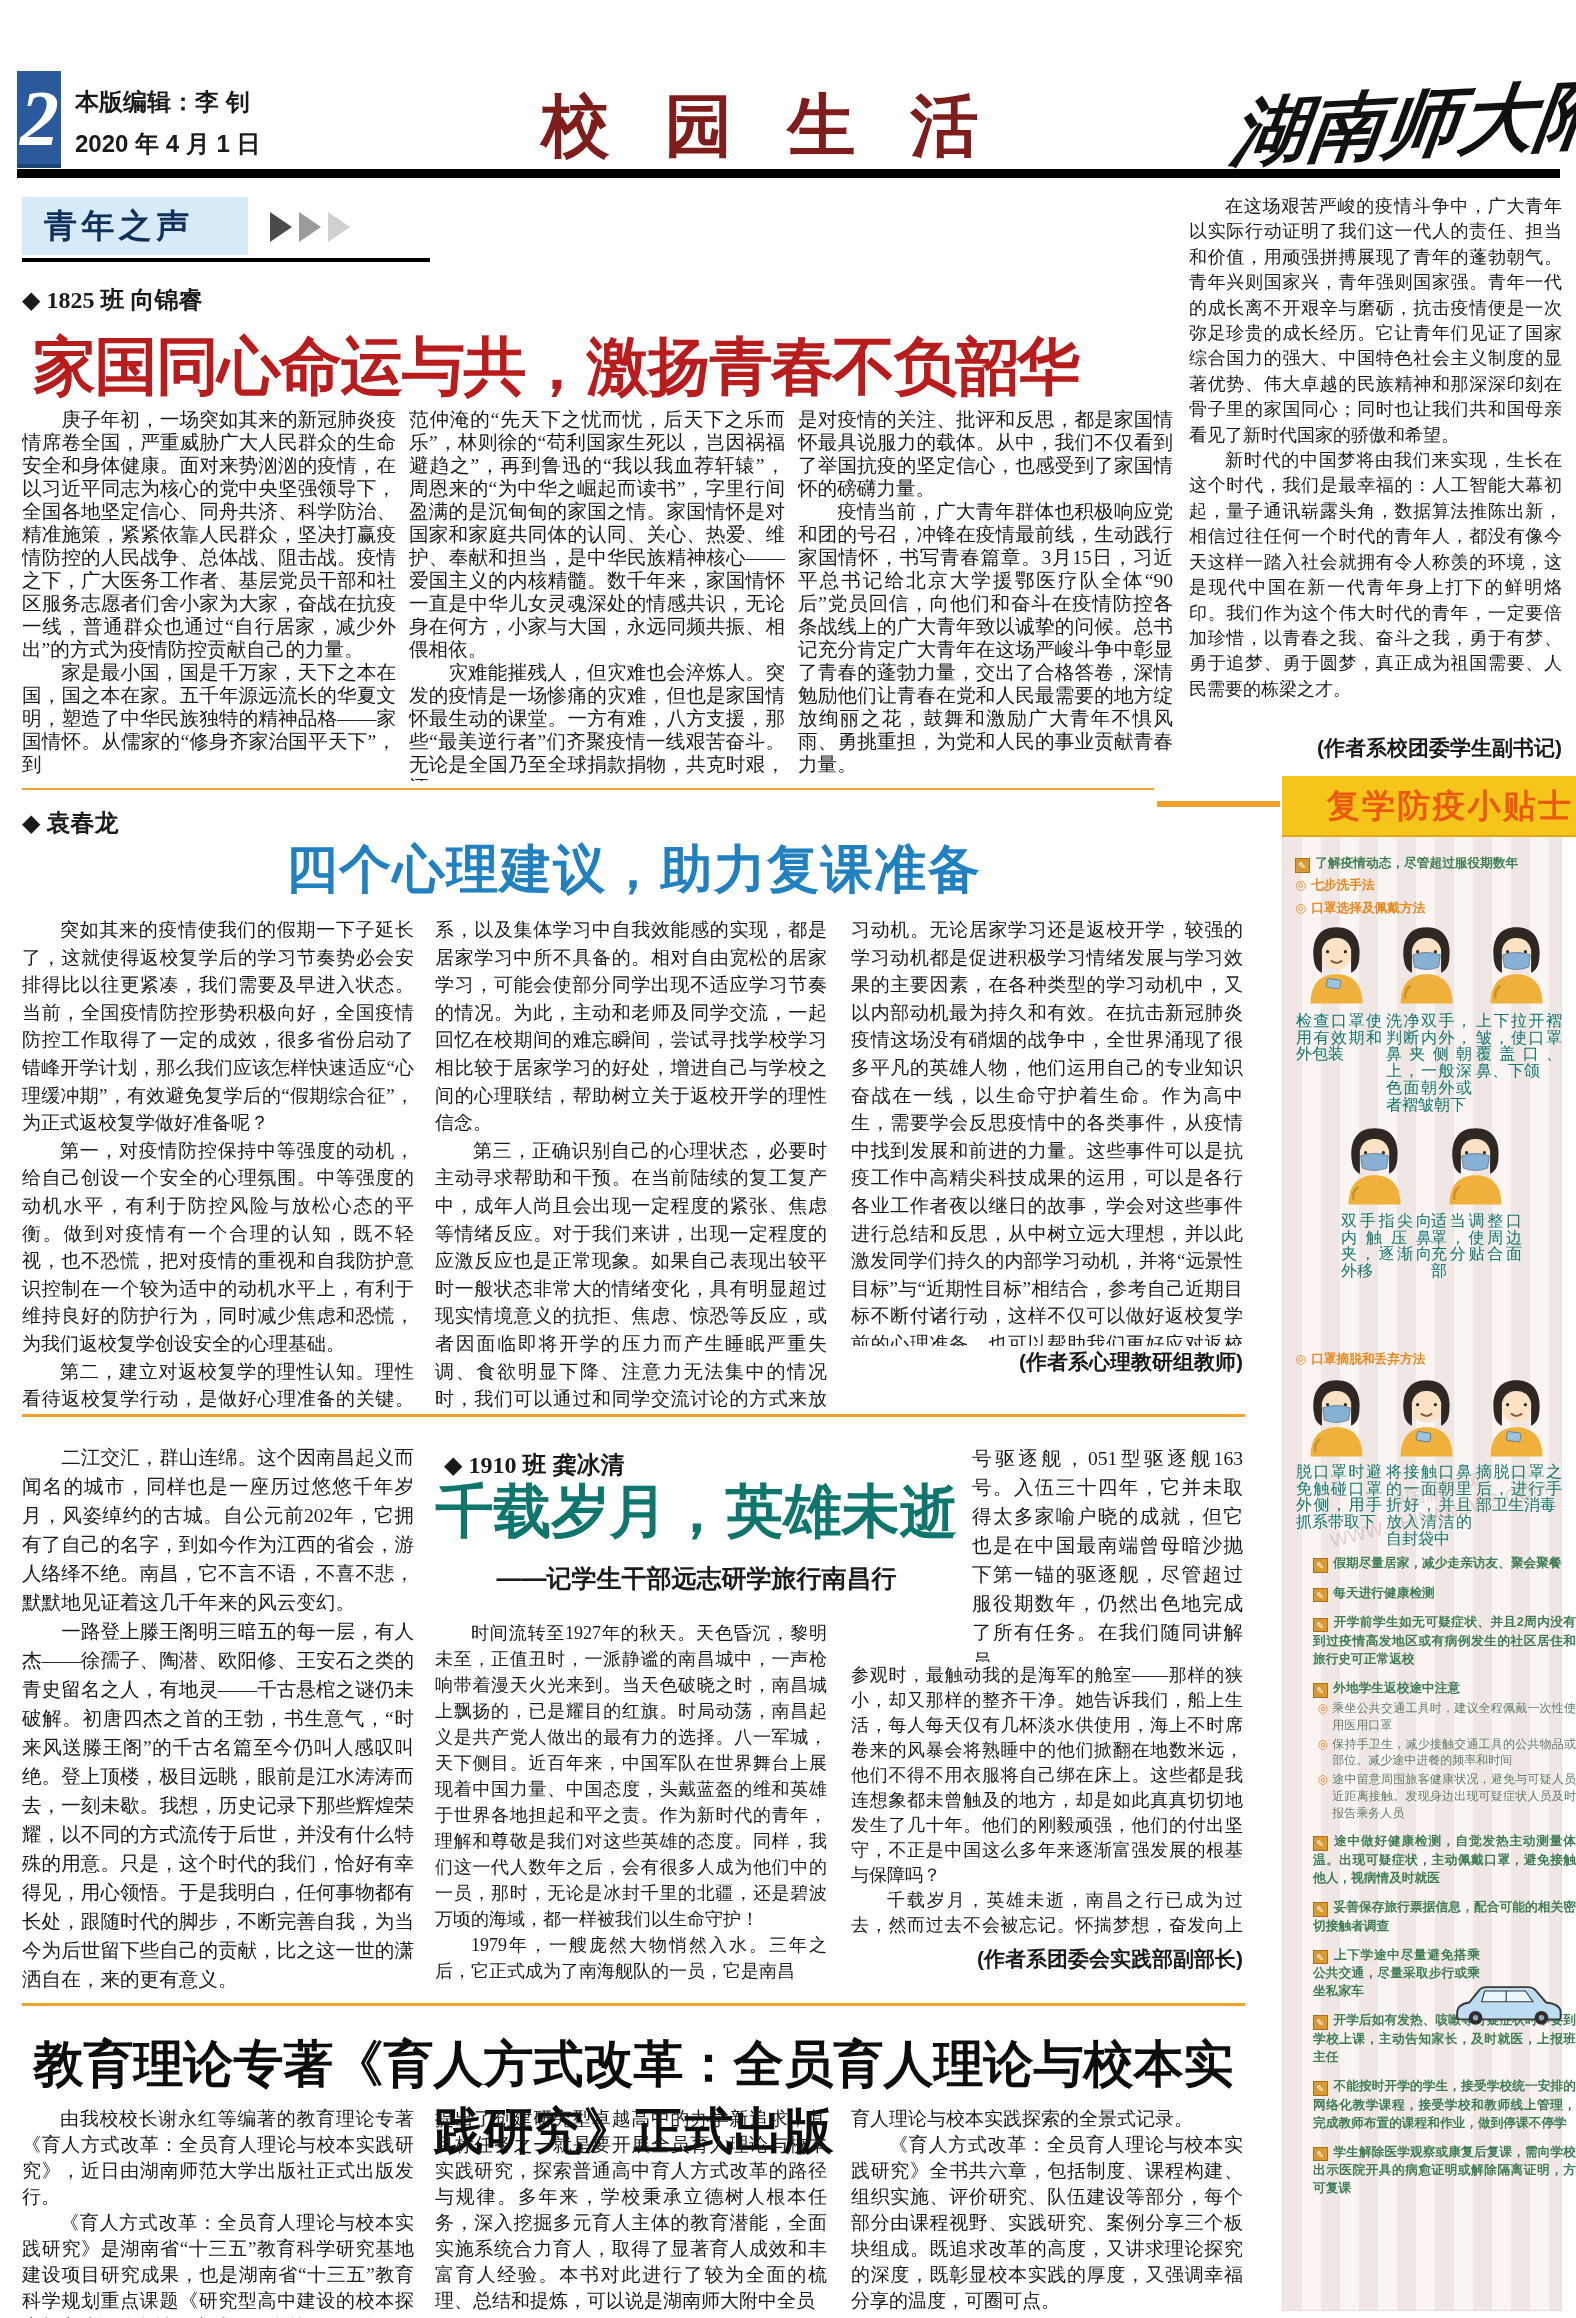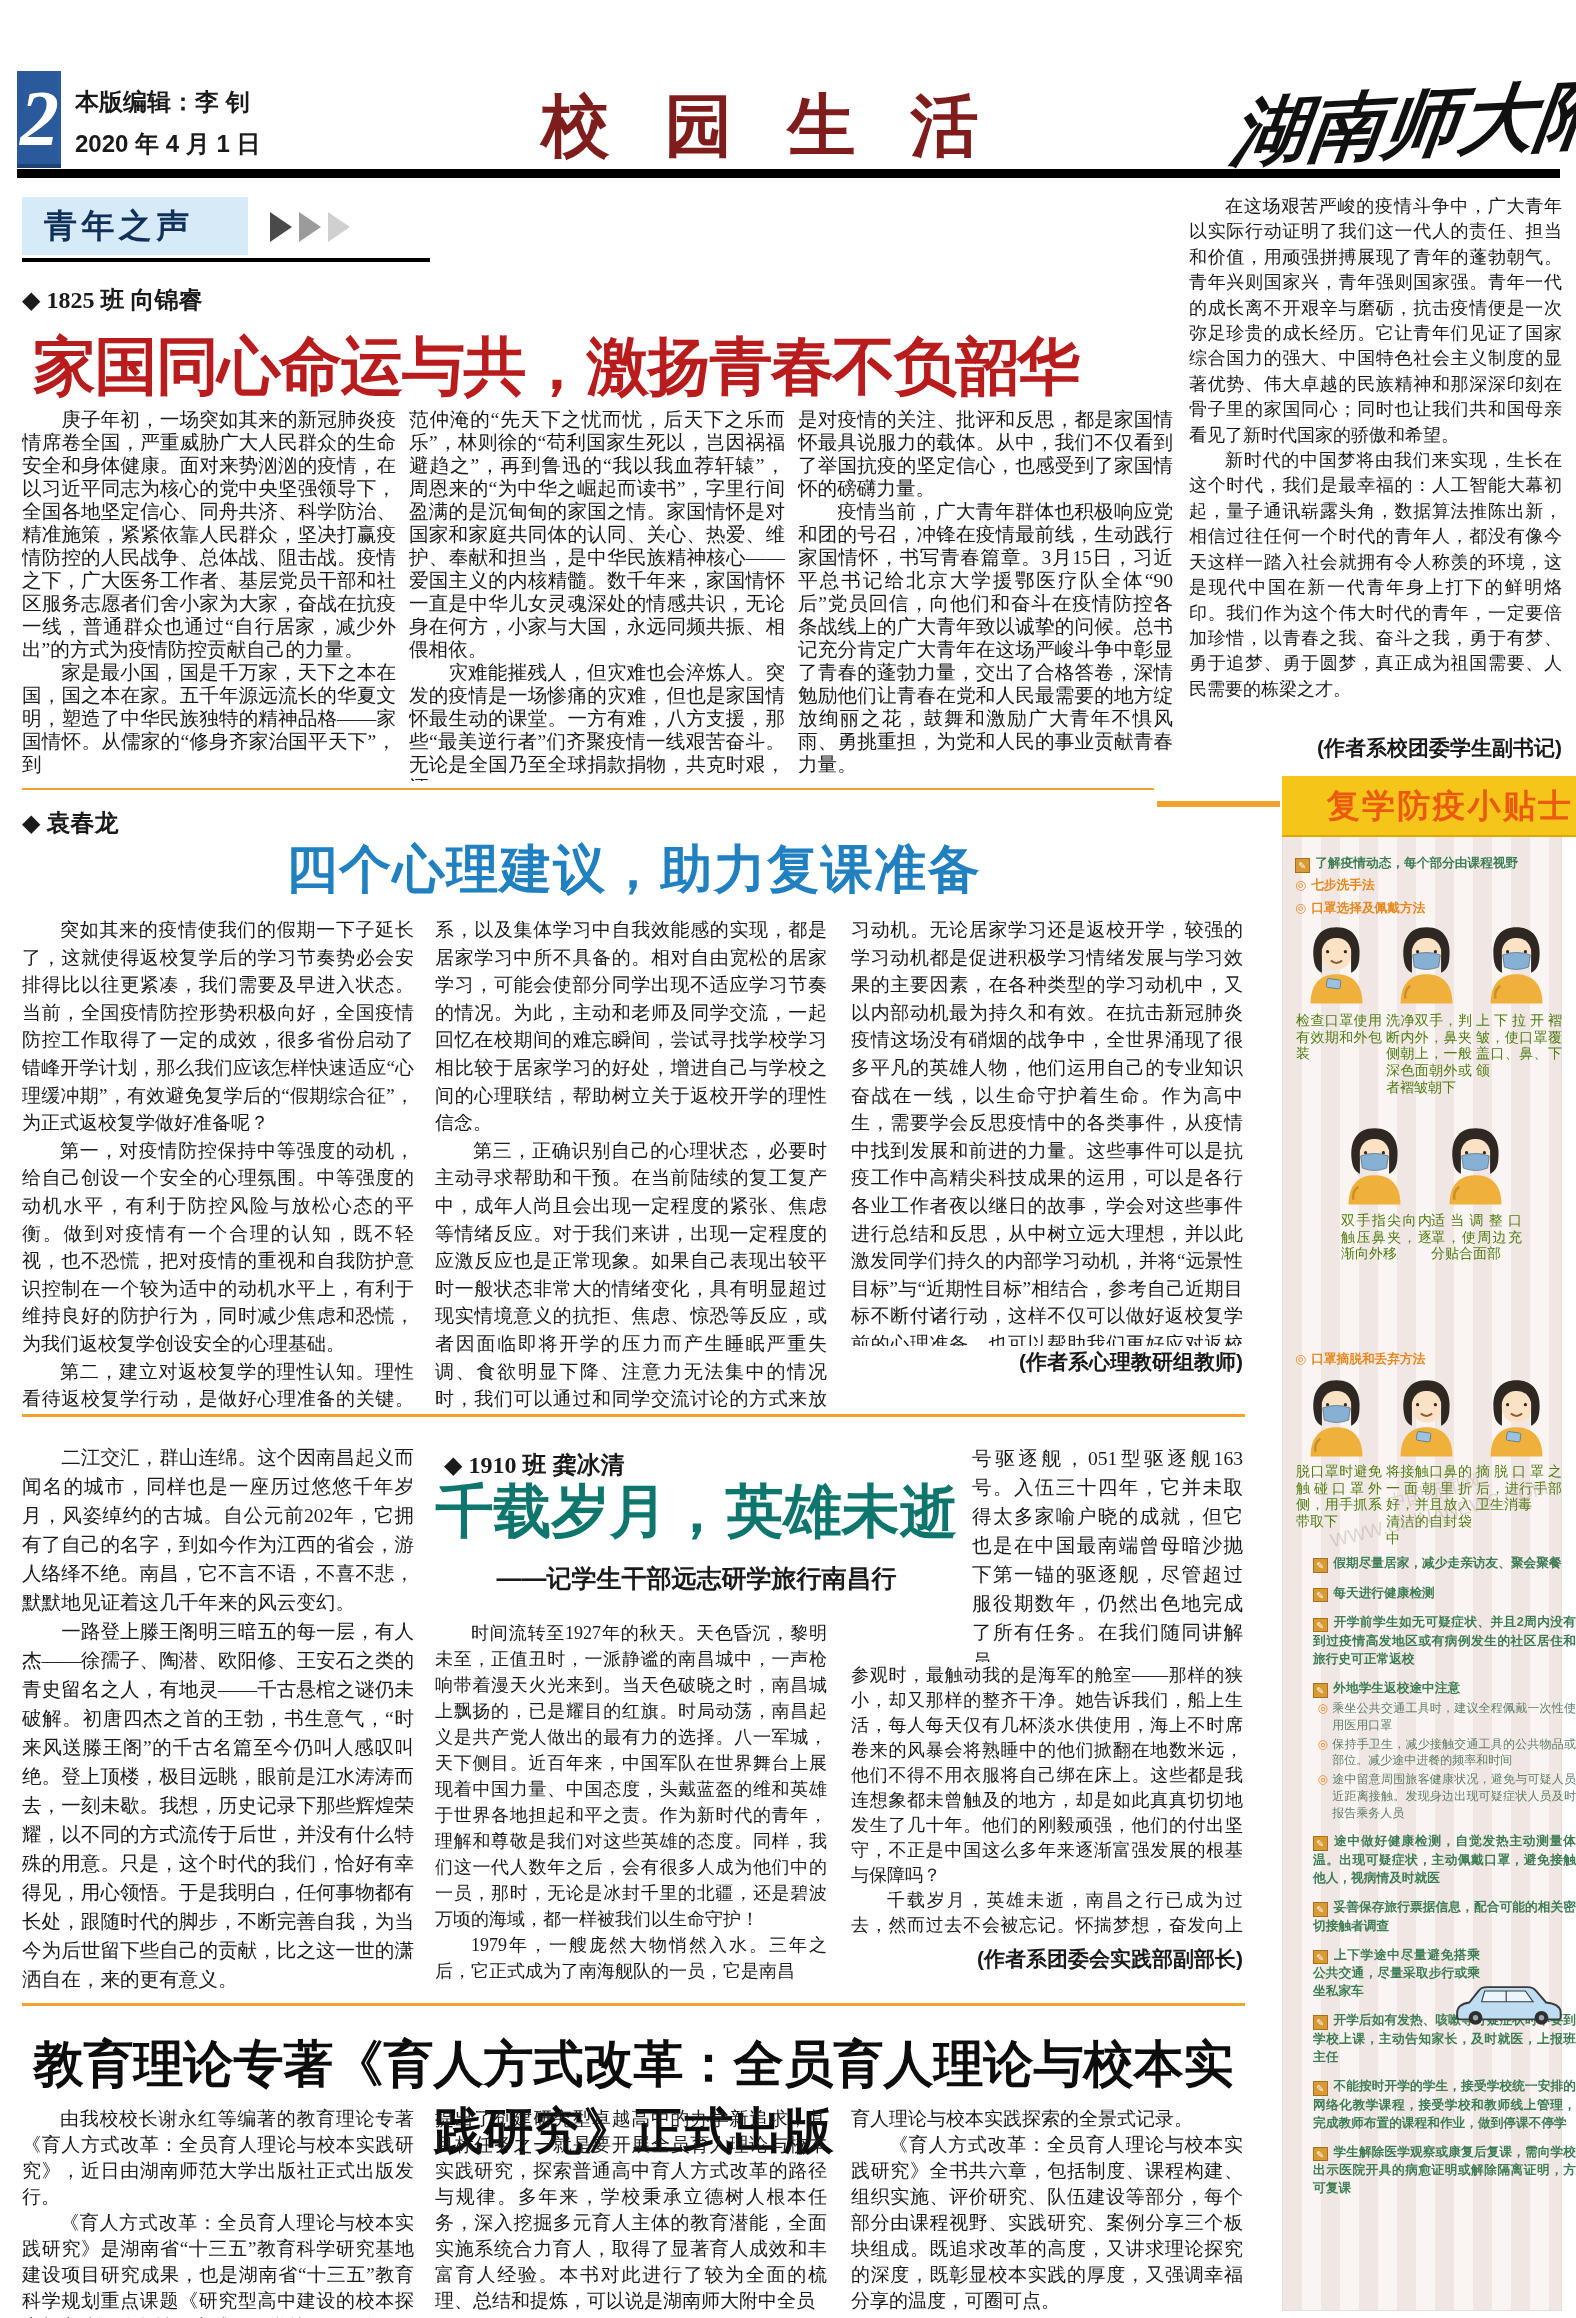--- a/index.html
+++ b/index.html
@@ -90,21 +90,21 @@
            color:#ea5a10;font-weight:900;font-size:33px;text-align:center;line-height:60px;letter-spacing:2.2px;
            font-family:"Liberation Sans","DejaVu Sans",sans-serif;}
   .stip{position:absolute;left:1295px;width:258px;font-family:"Liberation Sans","DejaVu Sans",sans-serif;
         font-weight:700;font-size:12.7px;line-height:17.4px;color:#3f7d55;}
   .stip.orange{color:#e8871e;}
   .note-icon{display:inline-block;width:14.5px;height:14.5px;background:#d99a33;border:0.7px solid #a8701d;
              color:#fff;font-size:9.4px;line-height:13.8px;text-align:center;margin-right:5.8px;vertical-align:-2.2px;}
   .obul{color:#e8871e;font-weight:900;margin-right:5.1px;}
   .girl{position:absolute;width:81px;height:86px;}
   .cap{position:absolute;width:86px;font-family:Liberation Serif, serif;
-       font-size:14px;line-height:16.7px;color:#4d7c0f;text-align:justify;}
+       font-size:16px;line-height:16.7px;color:#0f766e;text-align:justify;}
   #watermark{left:1306px;top:1480px;width:261px;transform:rotate(-14deg);color:rgba(170,150,140,0.35);
              font-size:19px;font-family:"Liberation Sans",sans-serif;text-align:center;line-height:23px;}
   #checklist{left:1293px;top:1554px;width:263px;margin-left:20px;}
   .check-item{margin-bottom:11px;font-family:"Liberation Sans","DejaVu Sans",sans-serif;
               font-weight:700;font-size:12.7px;line-height:18px;color:#3f7d55;text-align:justify;}
   .check-item.has-car{width:167px;}
   .sub-item{font-weight:500;color:#5d7f66;font-size:12px;line-height:16.7px;margin:2.2px 0 2.2px 4.4px;display:flex;}
   .sub-item .sub-bullet{color:#e8871e;margin-right:4.4px;font-weight:900;}
   #car{left:1451px;top:1980px;width:115px;height:48px;}
 </style>
@@ -231,21 +231,21 @@
   <div class="col a4c" id="a4c3" data-name="article4-column">
       <p class="para noind" data-name="paragraph">育人理论与校本实践探索的全景式记录。</p>
       <p class="para" data-name="paragraph">《育人方式改革：全员育人理论与校本实践研究》全书共六章，包括制度、课程构建、组织实施、评价研究、队伍建设等部分，每个部分由课程视野、实践研究、案例分享三个板块组成。既追求改革的高度，又讲求理论探究的深度，既彰显校本实践的厚度，又强调幸福分享的温度，可圈可点。</p>
     </div>
 
   <div class="abs" id="sidebox" data-name="sidebar-infographic"></div>
   <div class="abs" id="bannertail" data-name="banner-tail"></div>
   <div class="abs" id="sbanner" data-name="sidebar-banner">复学防疫小贴士</div>
 
   <div class="stip" style="top:855px;" data-name="sidebar-tip">
-    <span class="note-icon" data-name="notebook-icon">✎</span><span data-name="tip-text">了解疫情动态，每个部分由课程视野</span>
+    <span class="note-icon" data-name="notebook-icon">✎</span><span data-name="tip-text">了解疫情动态，尽管超过服役期数年</span>
   </div>
   <div class="stip orange" style="top:877px;" data-name="sidebar-tip">
     <span class="obul" data-name="circle-bullet-icon">◎</span><span data-name="tip-text">七步洗手法</span>
   </div>
   <div class="stip orange" style="top:900px;" data-name="sidebar-tip">
     <span class="obul" data-name="circle-bullet-icon">◎</span><span data-name="tip-text">口罩选择及佩戴方法</span>
   </div>
 
   <svg class="girl" style="left:1296px;top:920px;" data-name="girl-illustration" viewBox="0 0 112 118" width="81" height="86">
       <use href="#g-plain"></use>

